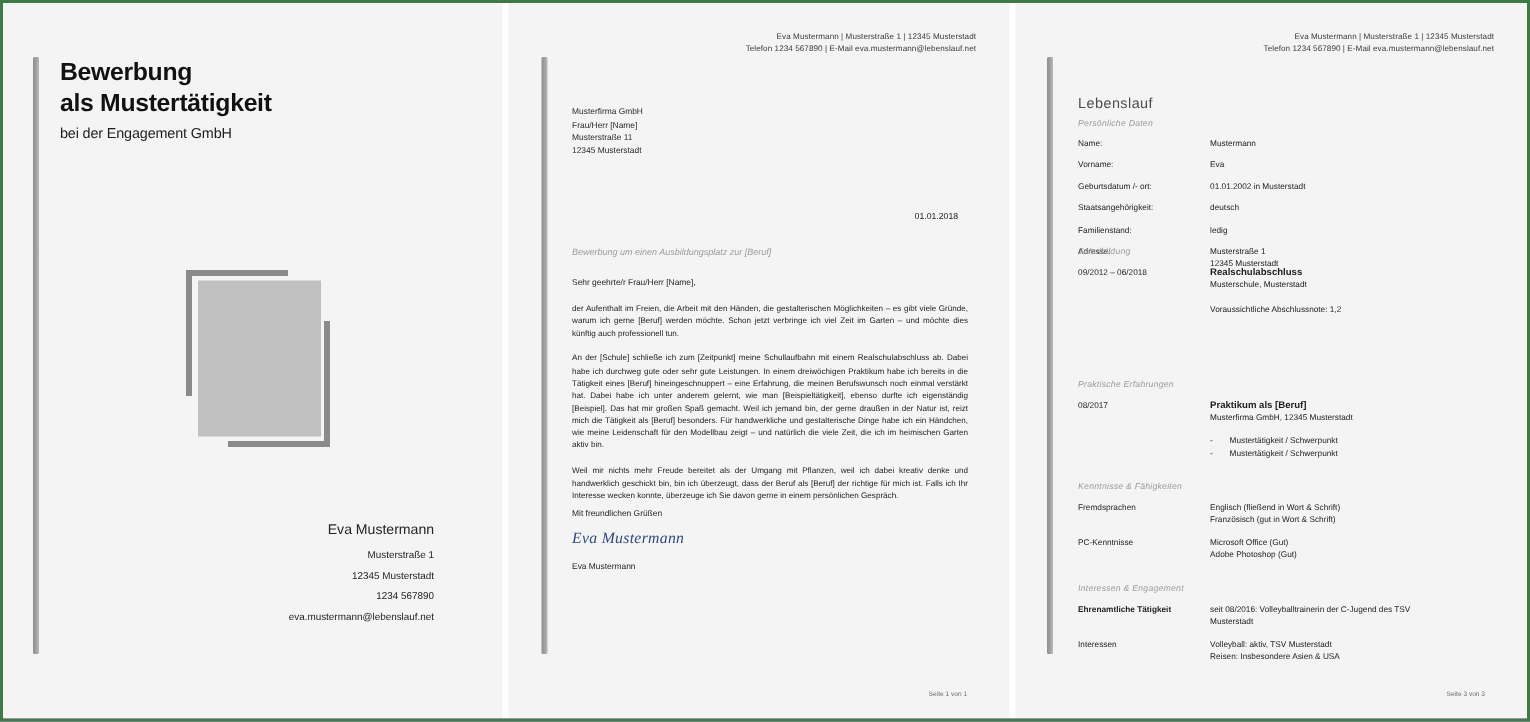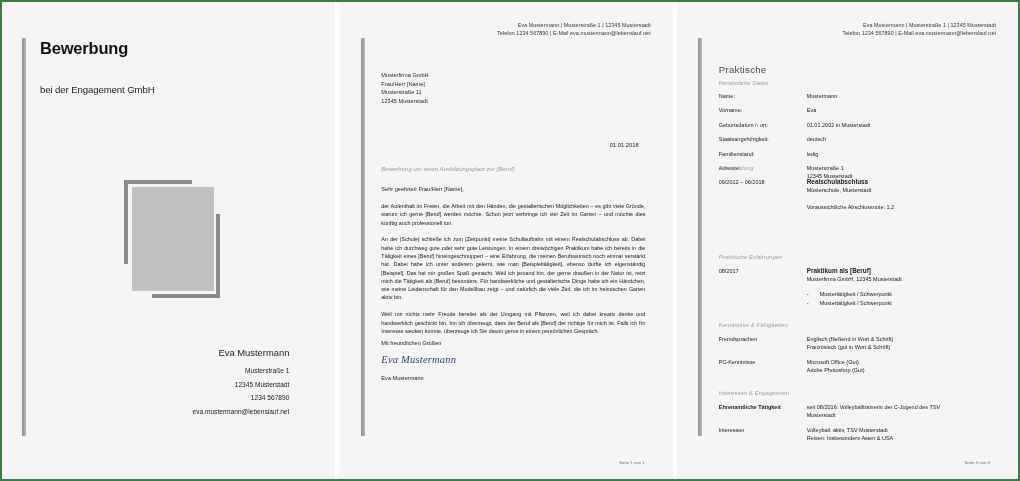--- a/index.html
+++ b/index.html
@@ -251,20 +251,21 @@
 <body>
 
 <div class="viewer">
   <div class="pages">
 
     <div class="page page-cover">
       <div class="accent-bar"></div>
 
       <div class="cover-title">
         <div>Bewerbung</div>
+        <div>als Mustertätigkeit</div>
       </div>
 
       <div class="cover-sub">bei der Engagement GmbH</div>
 
       <div class="photo-wrap">
         <div class="photo-shadow-tl"></div>
         <div class="photo-shadow-br"></div>
         <div class="photo-box"></div>
       </div>
 
@@ -314,21 +315,21 @@
     <div class="page-gap"></div>
 
     <div class="page page-cv">
       <div class="accent-bar"></div>
 
       <div class="doc-head">
         <div>Eva Mustermann | Musterstraße 1 | 12345 Musterstadt</div>
         <div>Telefon 1234 567890 | E-Mail eva.mustermann@lebenslauf.net</div>
       </div>
 
-      <div class="cv-title">Praktische</div>
+      <div class="cv-title">Lebenslauf</div>
 
       <div id="cv-content">
           <div class="cv-section" style="top: 78px;">Persönliche Daten</div>
           <div class="cv-rows" style="top: 90px;">
             <div class="cv-row">
               <div class="k">Name:</div>
               <div class="v">
                 <span class="vl">Mustermann</span>
               </div>
             </div>

